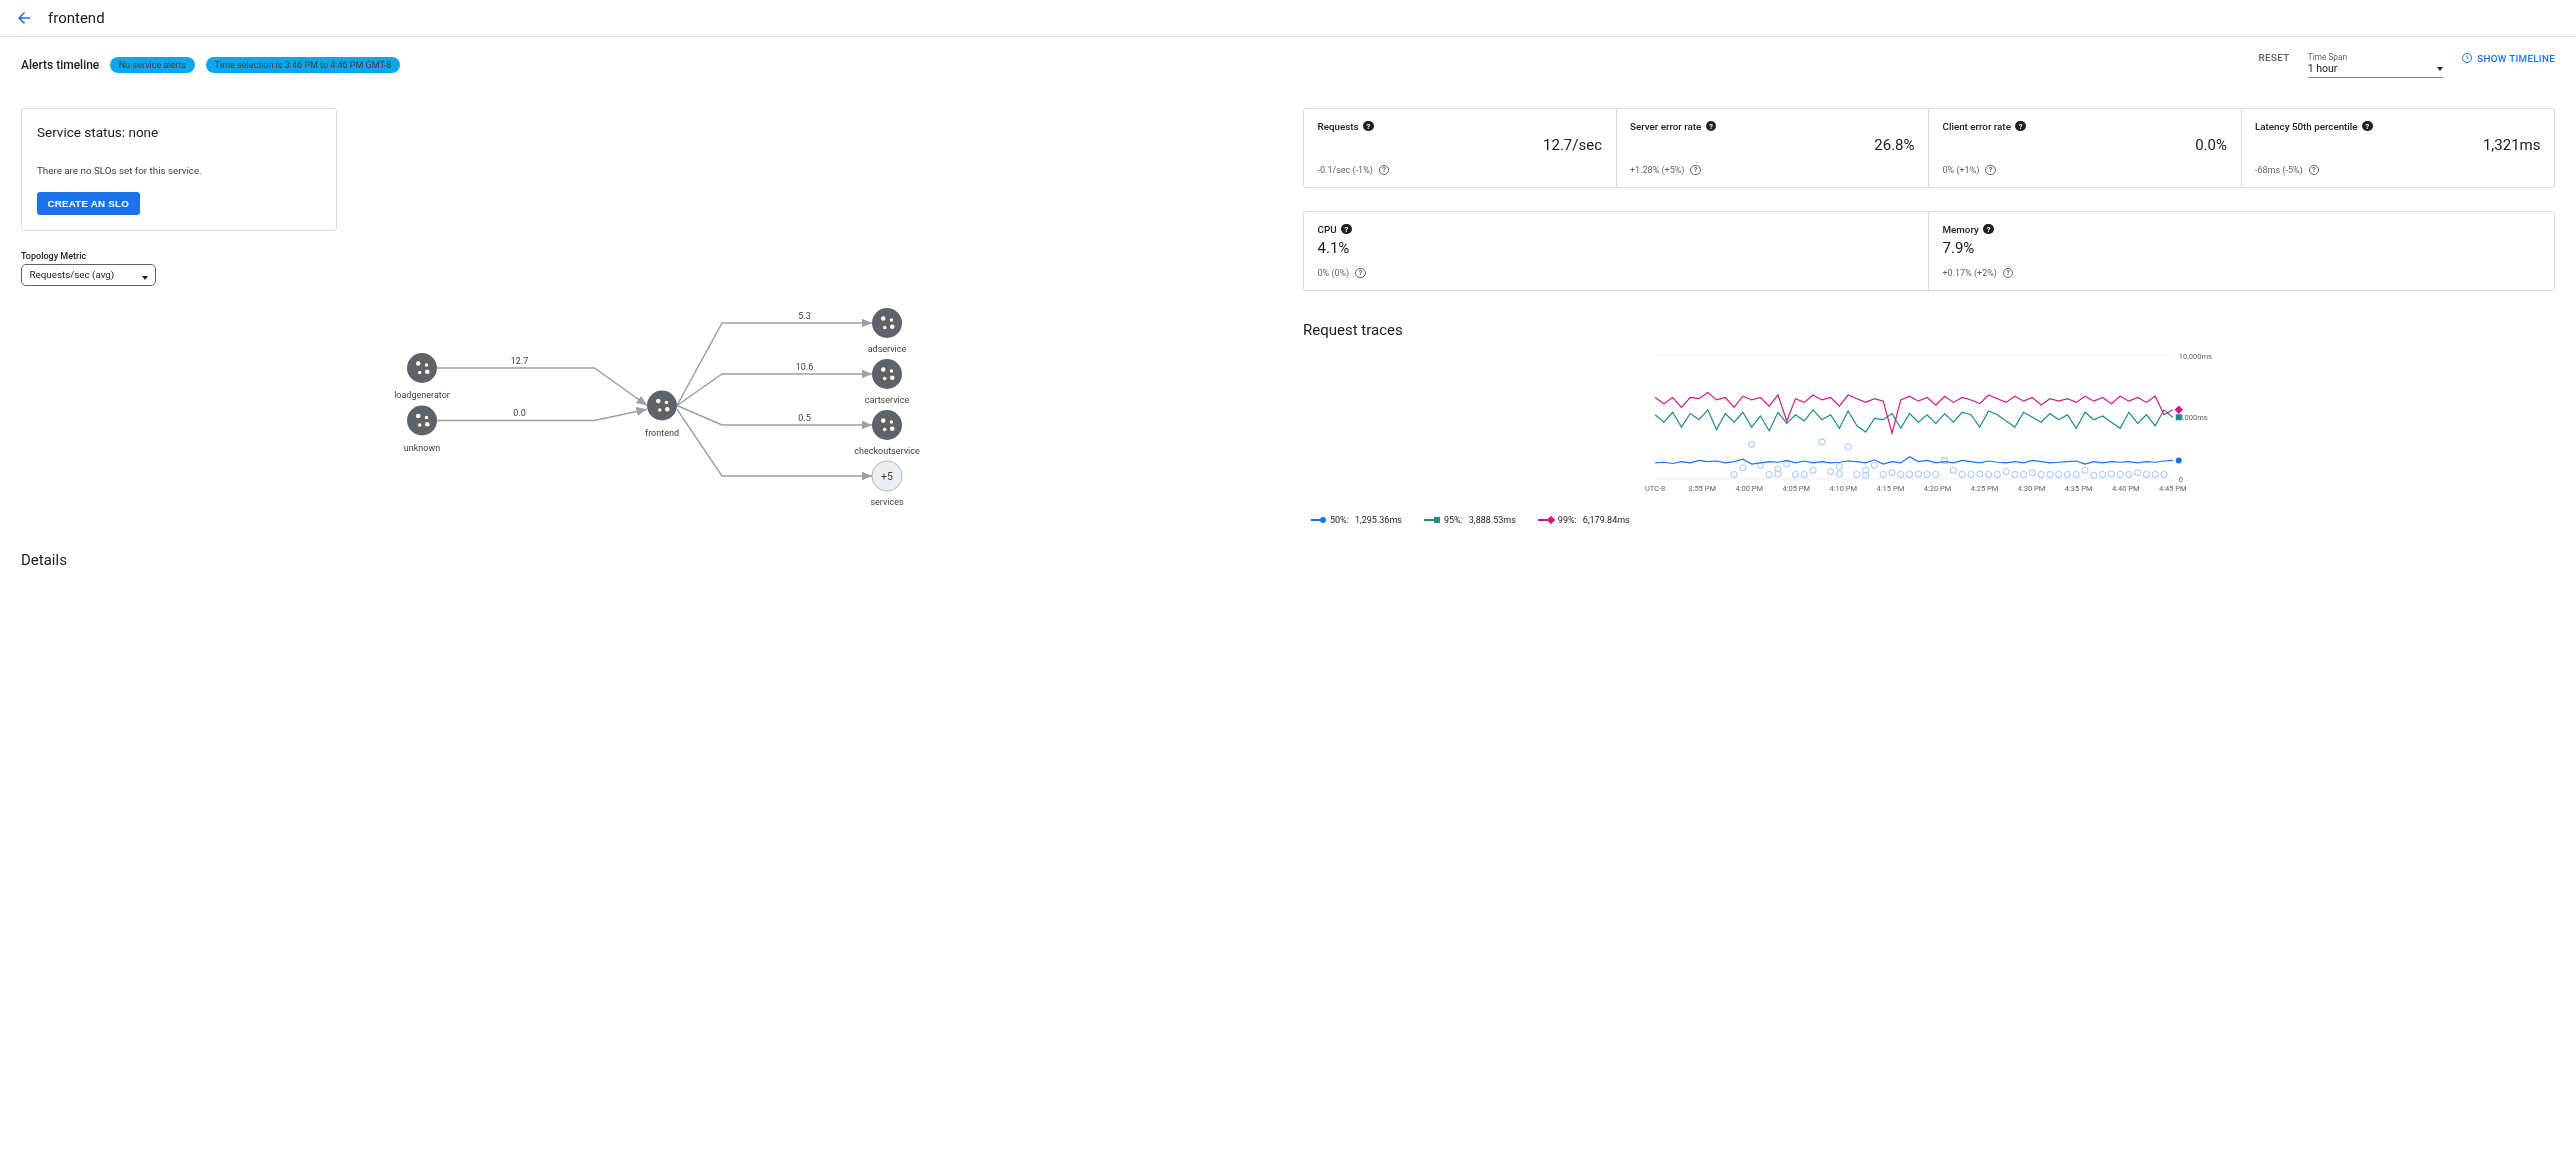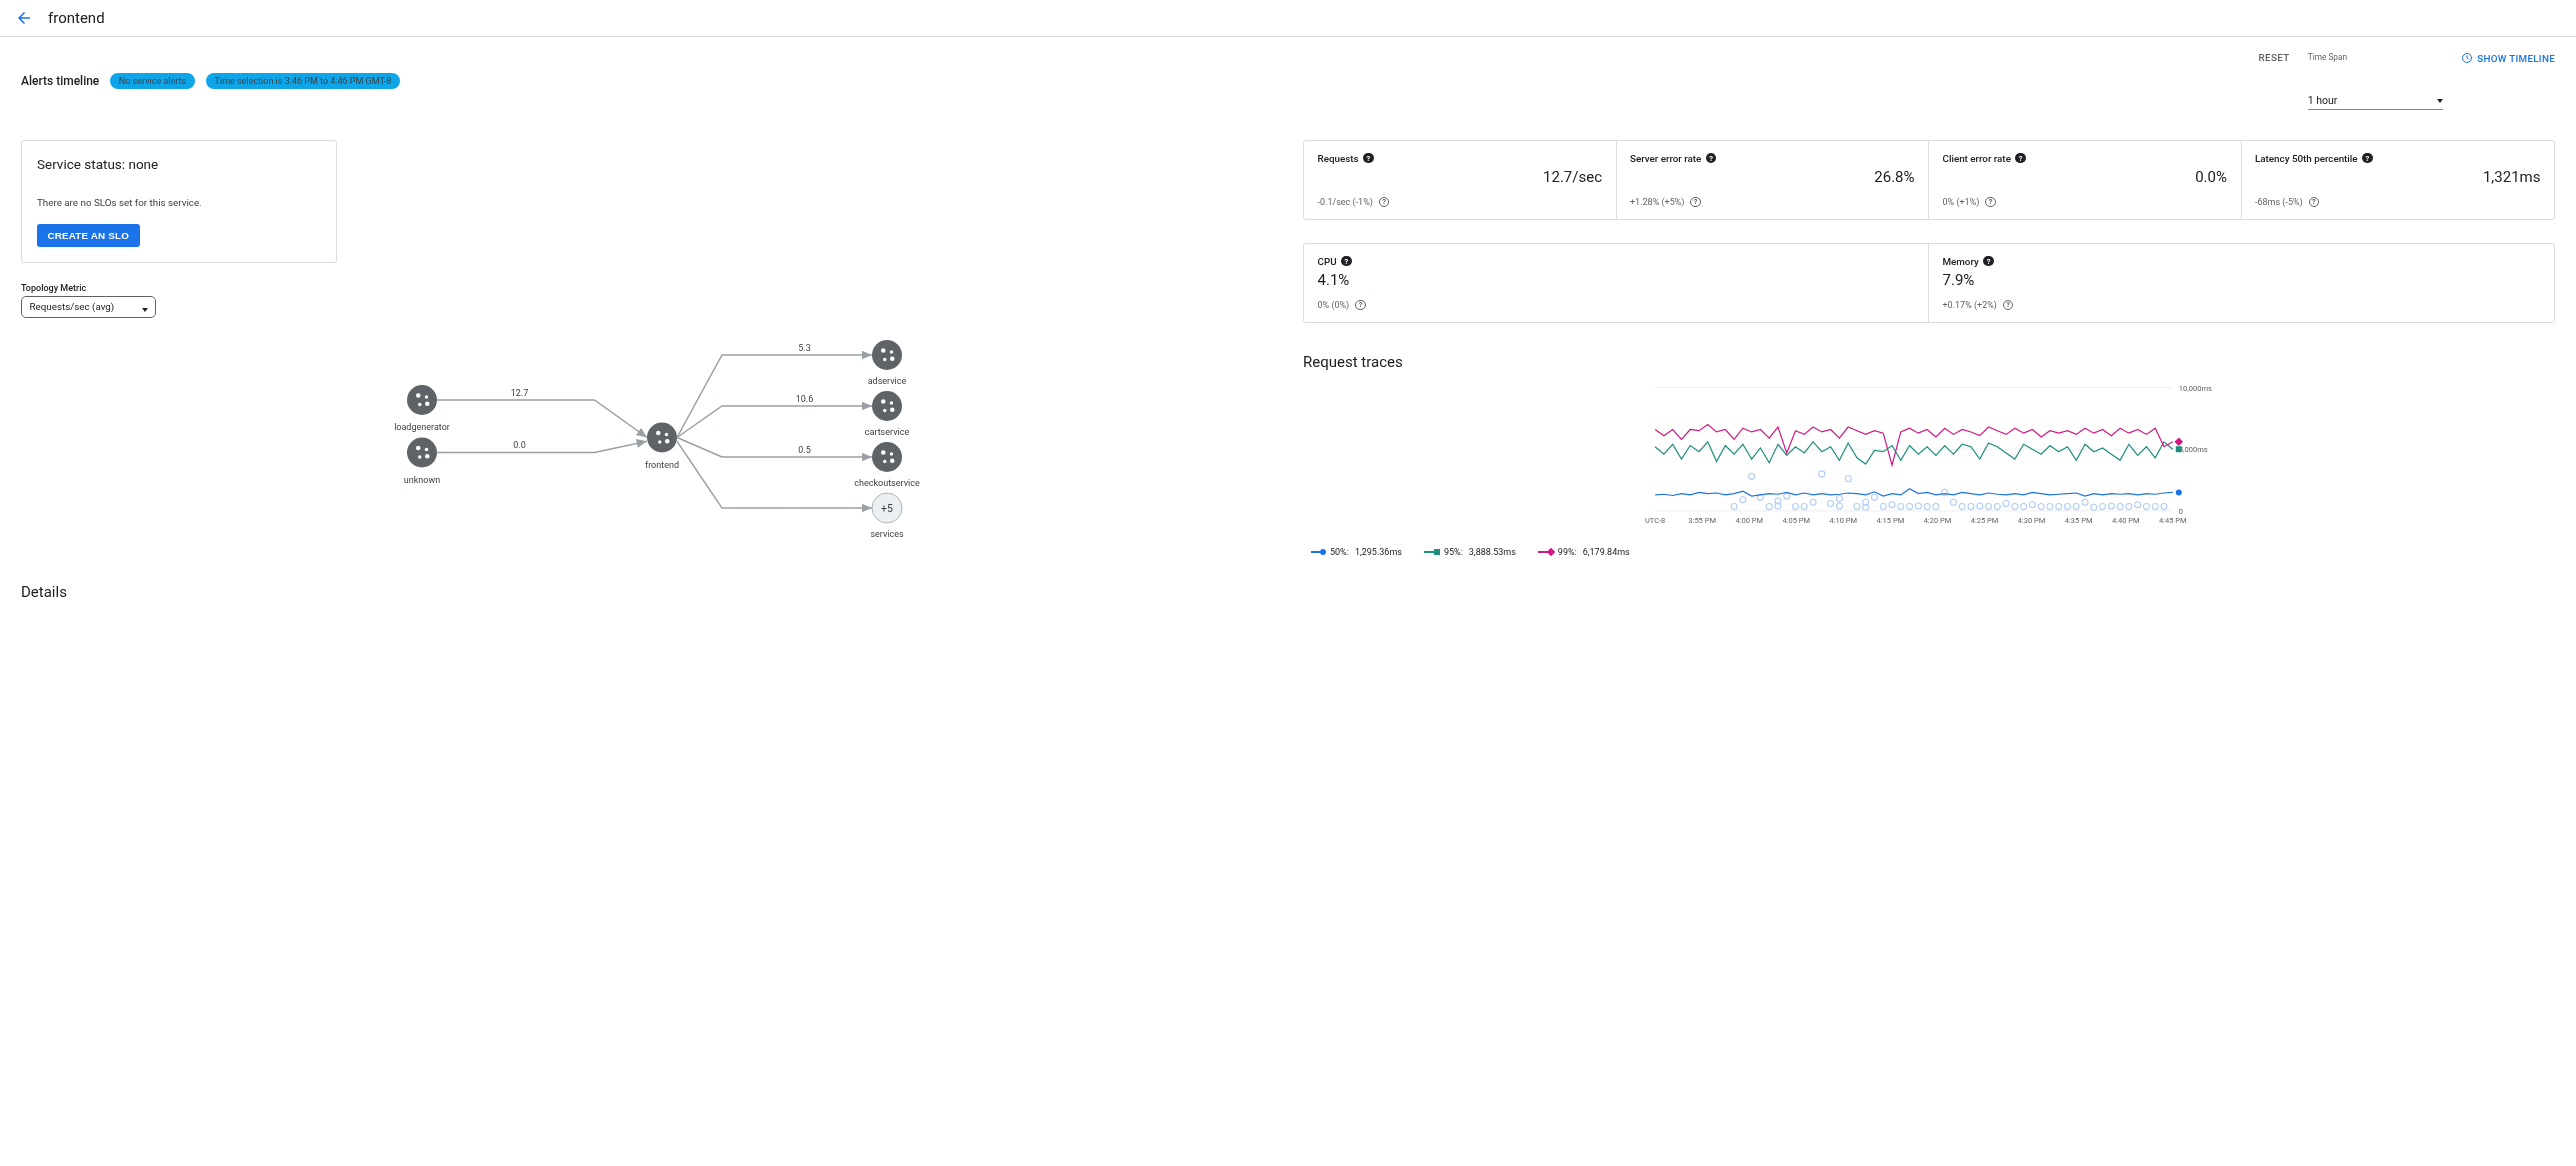--- a/index.html
+++ b/index.html
@@ -9,21 +9,21 @@
   .page-title { font-size: 15px; font-weight: 400; }
   .content { padding: 15px 21px; }
   .alerts-row { display: flex; align-items: center; justify-content: space-between; margin-bottom: 30px; }
   .alerts-left { display: flex; align-items: center; gap: 10.5px; }
   .alerts-title { font-size: 12px; font-weight: 500; }
   .chip { background: #0ea5e9; border-radius: 9px; padding: 3px 9px; font-size: 9px; color: #3c4043; }
   .alerts-right { display: flex; align-items: flex-start; gap: 18px; }
   .reset-btn { color: #5f6368; font-size: 9.8px; font-weight: 500; letter-spacing: 0.4px; cursor: pointer; }
   .timespan-wrap { display: flex; flex-direction: column; min-width: 135px; border-bottom: 0.8px solid #80868b; padding-bottom: 1.5px; }
   .timespan-label { font-size: 8.3px; color: #5f6368; }
-  .timespan-value { display: flex; justify-content: space-between; align-items: center; font-size: 10.5px; cursor: pointer; margin-top: 32px; }
+  .timespan-value { display: flex; justify-content: space-between; align-items: center; font-size: 10.5px; cursor: pointer; }
   .show-timeline { color: #1a73e8; font-size: 9.8px; font-weight: 500; letter-spacing: 0.3px; display: flex; align-items: center; gap: 4.5px; cursor: pointer; }
   .main-grid { display: grid; grid-template-columns: 1fr 1fr; gap: 30px; }
   .status-card { border: 0.8px solid #dadce0; border-radius: 3px; padding: 15px; max-width: 316px; margin-bottom: 19.5px; }
   .status-title { font-size: 13.5px; margin-bottom: 25px; }
   .status-body { font-size: 9.8px; color: #3c4043; margin-bottom: 16.5px; }
   .create-slo { background: #1a73e8; color: #fff; border: none; border-radius: 3px; padding: 6px 10.5px; font-size: 9.8px; font-weight: 700; letter-spacing: 0.2px; cursor: pointer; }
   .topo-label { font-size: 9px; font-weight: 500; margin-bottom: 3px; }
   .topo-select { border: 0.8px solid #5f6368; border-radius: 5px; padding: 4.5px 7.5px; display: inline-flex; justify-content: space-between; align-items: flex-end; min-width: 135px; font-size: 9.8px; cursor: pointer; }
   .topology-svg { width: 100%; height: 240px; margin-top: 7.5px; }
   .node-circle { fill: #5f6368; }

